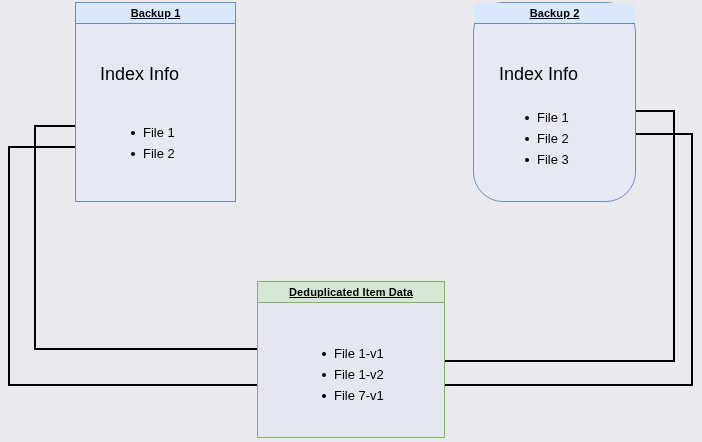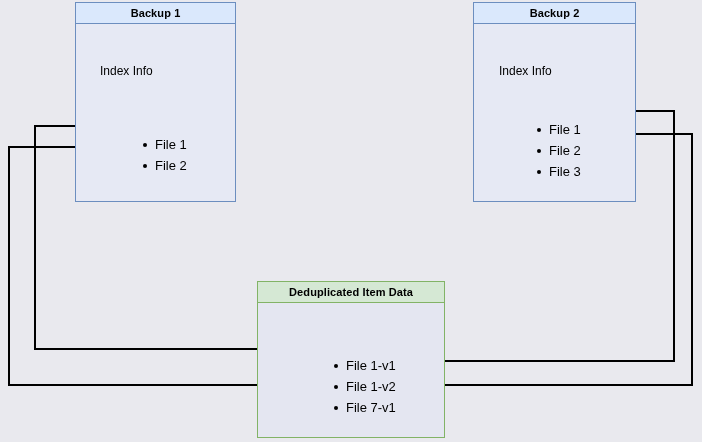--- a/index.html
+++ b/index.html
@@ -47,34 +47,35 @@
     box-sizing: border-box;
     background: #dae8fc;
     border-bottom: 1px solid #6c8ebf;
     font-size: 11px;
     font-weight: bold;
     color: #000000;
     display: flex;
     align-items: center;
     justify-content: center;
     letter-spacing: 0.1px;
+    text-decoration: underline;
   }
   .box-header.green {
     background: #d5e8d4;
     border-bottom-color: #82b366;
   }
   .section-label {
     position: absolute;
-    font-size: 12px;
+    font-size: 18px;
     color: #000;
     white-space: nowrap;
   }
   .bullet-list {
     position: absolute;
-    margin: 16px;
+    margin: 4px;
     padding: 0;
     list-style: none;
   }
   .bullet-list li {
     position: relative;
     font-size: 13px;
     line-height: 21px;
     height: 21px;
     color: #000;
     white-space: nowrap;
@@ -124,21 +125,21 @@
 
   <div class="box" style="left:75px; top:2px; width:161px; height:200px;">
     <div class="box-header">Backup 1</div>
     <div class="section-label" style="left:24px; top:61px;">Index Info</div>
     <ul class="bullet-list" style="left:51px; top:115px;">
       <li>File 1</li>
       <li>File 2</li>
     </ul>
   </div>
 
-  <div class="box" style="left:473px; top:2px; width:163px; height:200px;">
+  <div class="box" style="left:473px; top:2px; width:163px; height:200px;border-radius:30px;">
     <div class="box-header">Backup 2</div>
     <div class="section-label" style="left:25px; top:61px;">Index Info</div>
     <ul class="bullet-list" style="left:47px; top:100px;">
       <li>File 1</li>
       <li>File 2</li>
       <li>File 3</li>
     </ul>
   </div>
 
   <div class="box green" style="left:257px; top:281px; width:188px; height:157px;padding-left:29px;">

